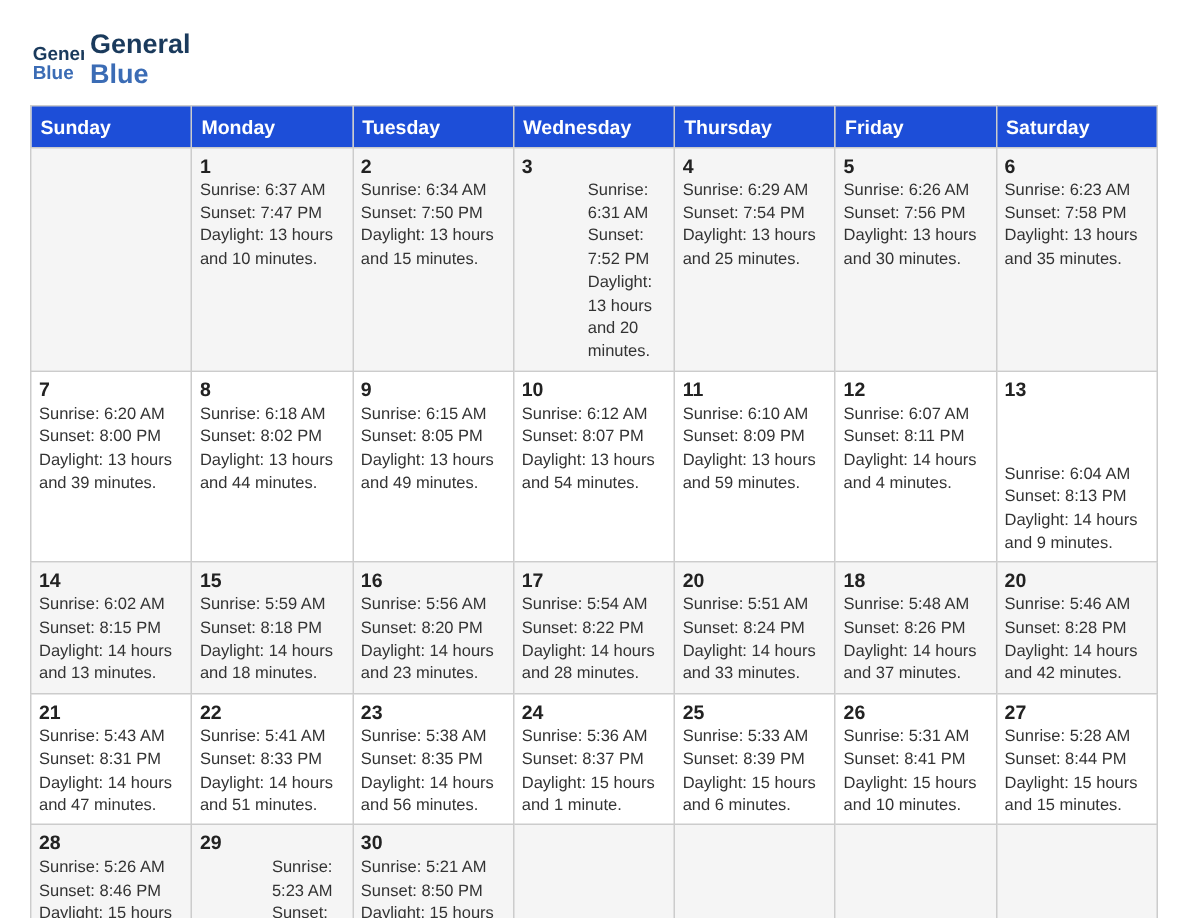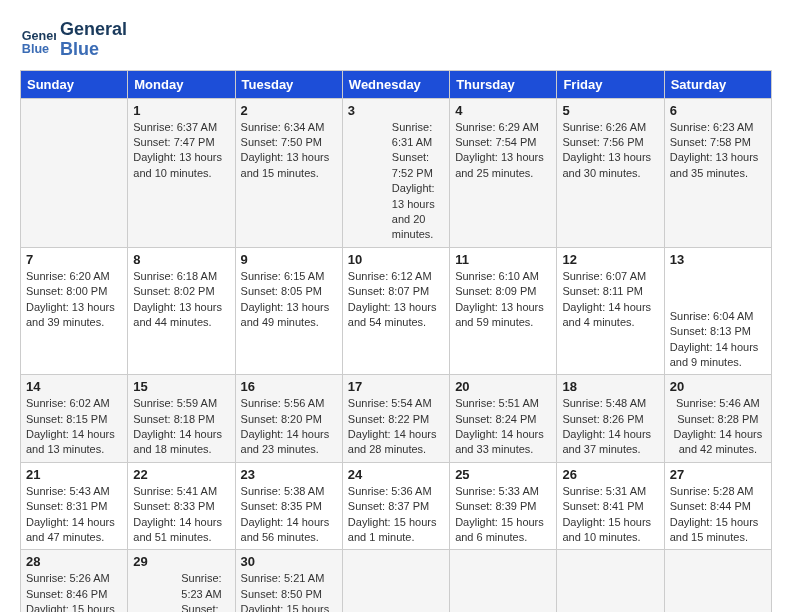--- a/index.html
+++ b/index.html
@@ -251,21 +251,21 @@
         </td>
         <td>
           <span class="day-number">18</span>
           <div class="day-info" style="white-space: pre-line;">Sunrise: 5:48 AM
 Sunset: 8:26 PM
 Daylight: 14 hours
 and 37 minutes.</div>
         </td>
         <td>
           <span class="day-number">20</span>
-          <div class="day-info" style="white-space: pre-line; text-align: center;">Sunrise: 5:46 AM
+          <div class="day-info" style="white-space: pre-line;">Sunrise: 5:46 AM
 Sunset: 8:28 PM
 Daylight: 14 hours
 and 42 minutes.</div>
         </td>
       </tr>
       <tr>
         <td>
           <span class="day-number">21</span>
           <div class="day-info" style="white-space: pre-line;">Sunrise: 5:43 AM
 Sunset: 8:31 PM

